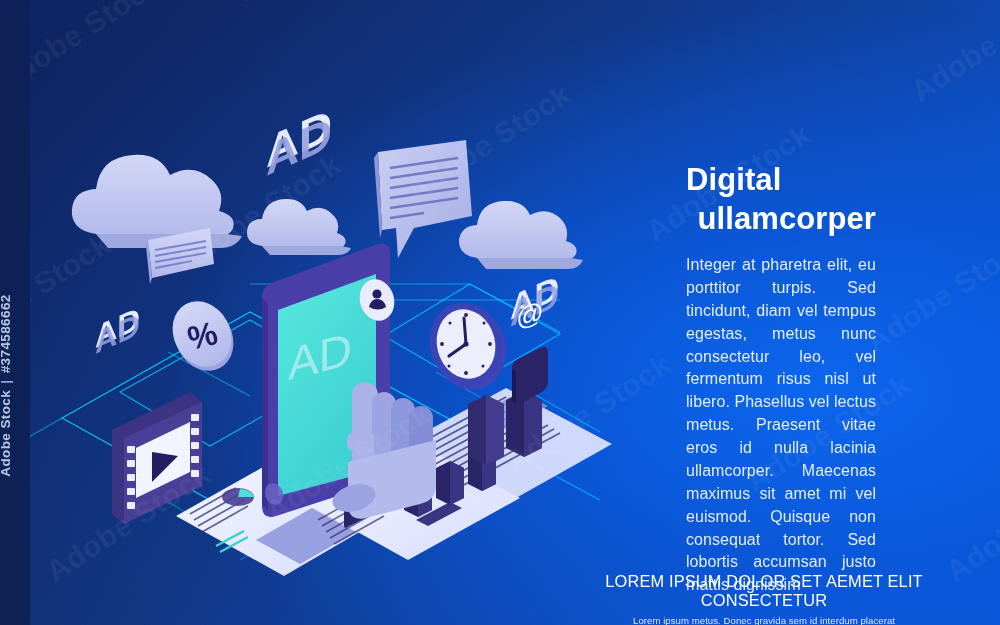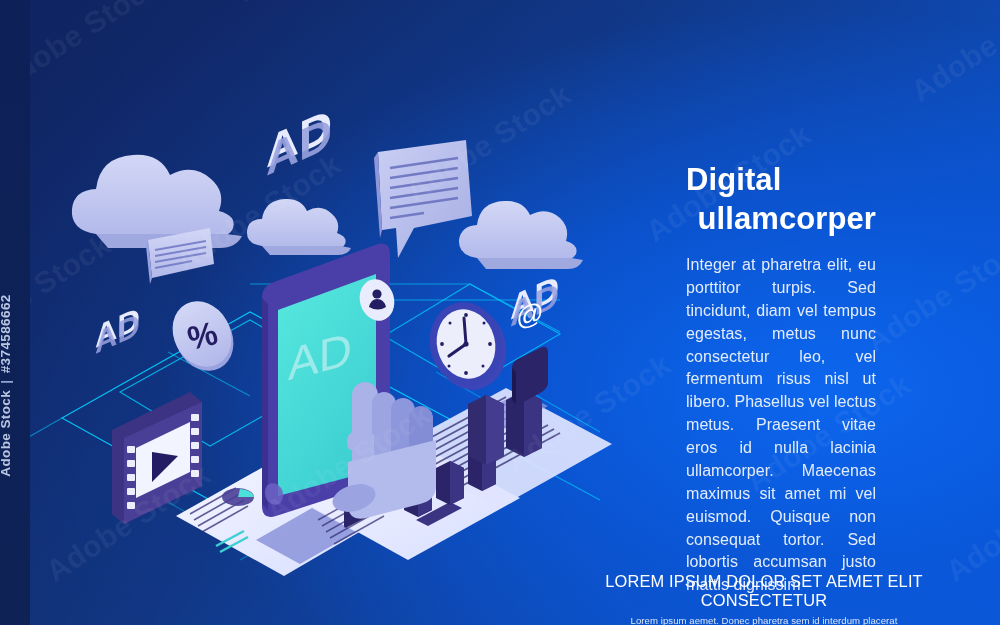--- a/index.html
+++ b/index.html
@@ -331,16 +331,16 @@
   <div class="copy">
     <h1 class="h1">
       <span>Digital</span>
       <span class="l2">ullamcorper</span>
     </h1>
     <p class="body">Integer at pharetra elit, eu porttitor turpis. Sed tincidunt, diam vel tempus egestas, metus nunc consectetur leo, vel fermentum risus nisl ut libero. Phasellus vel lectus metus. Praesent vitae eros id nulla lacinia ullamcorper. Maecenas maximus sit amet mi vel euismod. Quisque non consequat tortor. Sed lobortis accumsan justo mattis dignissim</p>
   </div>
 
   <div class="footer">
     <div class="f1">LOREM IPSUM DOLOR SET AEMET ELIT CONSECTETUR</div>
-    <div class="f2">Lorem ipsum aemet. Donec pharetra sem id interdum placerat</div>
+    <div class="f2">Lorem ipsum metus. Donec gravida sem id interdum placerat</div>
   </div>
 
 </div>
 
 </body></html>

